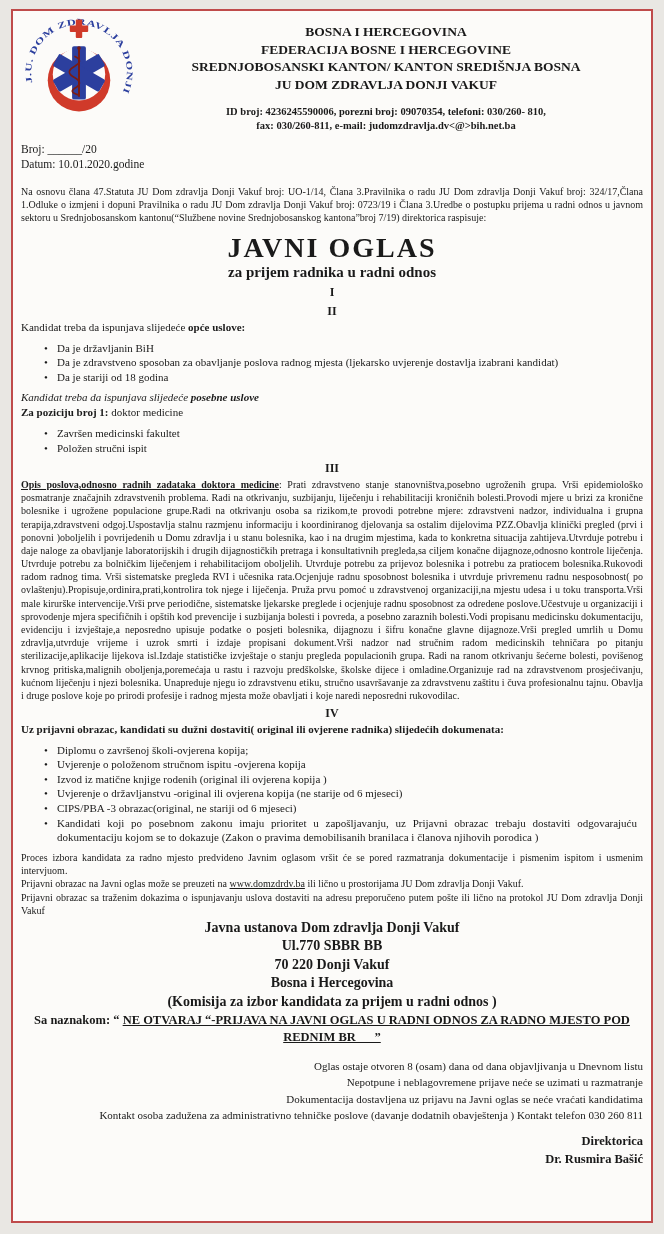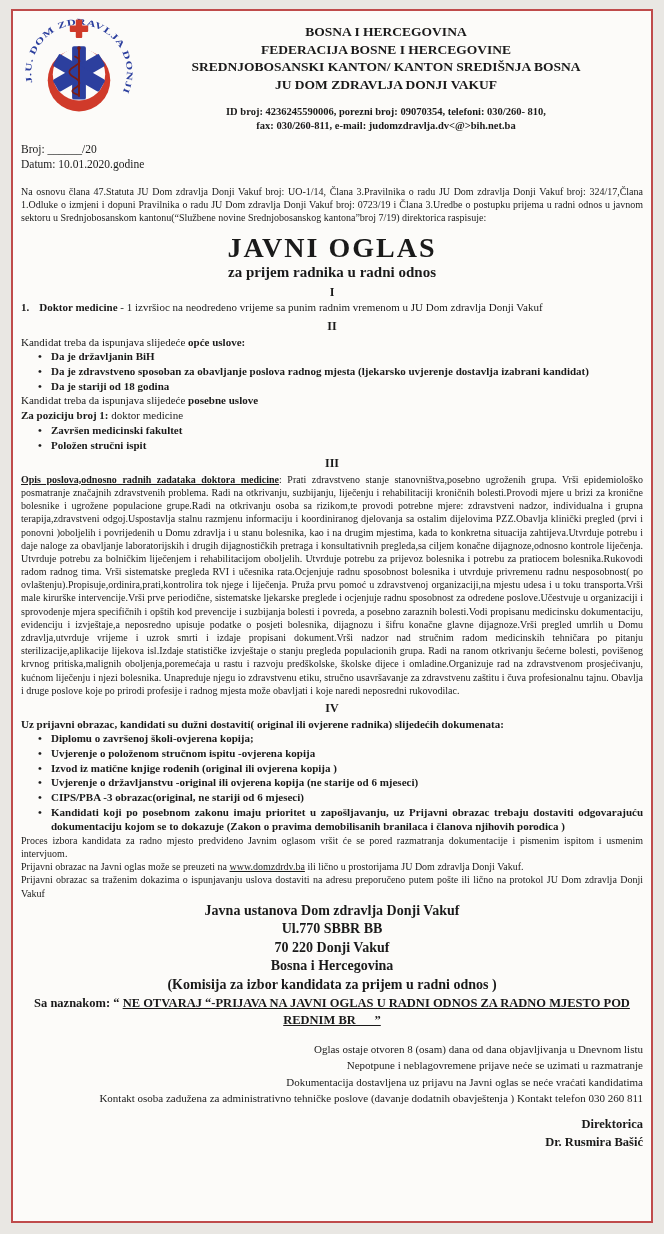--- a/index.html
+++ b/index.html
@@ -13,21 +13,21 @@
   }
   .page {
     position:absolute; left:11px; top:9px;
     width:642px; height:1214px;
     border:2px solid #bf4b4b;
     background:#fcfbf9;
     padding:3px 8px 0 8px;
     overflow:hidden;
   }
   .b { font-weight:bold; }
-  .i { }
+  .i { font-style:italic; }
   .u { text-decoration:underline; }
 
   
   .doc-header { display:flex; align-items:flex-start; }
   .logo { width:116px; height:114px; flex:0 0 auto; }
   .logo svg { width:100%; height:100%; display:block; }
   .header-center { flex:1; text-align:center; padding-top:9px; padding-right:8px; }
   .org-line { font-weight:bold; font-size:13.5px; line-height:1.3; }
   .contact-lines { margin-top:12px; }
   .contact-line { font-weight:bold; font-size:10.5px; line-height:1.35; }
@@ -40,21 +40,21 @@
   .para { font-size:10px; line-height:1.32; text-align:justify; }
   .intro { margin-top:12px; }
 
   .title { text-align:center; font-weight:bold; font-size:28px; letter-spacing:2px; margin-top:9px; line-height:1.05; }
   .subtitle { text-align:center; font-weight:bold; font-size:15px; line-height:1.2; }
 
   .numeral { text-align:center; font-weight:bold; font-size:12px; line-height:1.3; margin-top:4px; }
   .position-line { font-size:11px; line-height:1.35; }
   .position-line .no { font-weight:bold; margin-right:10px; }
 
-  ul.bullets { list-style:none; margin:0;font-weight:bold; }
+  ul.bullets { list-style:none; margin:6px; }
   ul.bullets li { position:relative; padding-left:30px; font-size:11px; line-height:1.33; text-align:justify; }
   ul.bullets li::before { content:"•"; position:absolute; left:17px; top:0; }
 
   .lead-line { font-size:11px; line-height:1.35; }
 
   .section3-para { margin-top:1px; }
 
   .address { margin-top:2px; text-align:center; }
   .address-line { font-weight:bold; font-size:14px; line-height:1.32; }
   .naznaka { text-align:center; font-weight:bold; font-size:12.5px; line-height:1.35; margin-top:1px; }
@@ -121,23 +121,20 @@
     <div class="meta-line">Broj: ______/20</div>
     <div class="meta-line">Datum: 10.01.2020.godine</div>
   </div>
 
   <p class="para intro">Na osnovu člana 47.Statuta JU Dom zdravlja Donji Vakuf broj: UO-1/14, Člana 3.Pravilnika o radu JU Dom zdravlja Donji Vakuf broj: 324/17,Člana 1.Odluke o izmjeni i dopuni Pravilnika o radu JU Dom zdravlja Donji Vakuf broj: 0723/19 i Člana 3.Uredbe o postupku prijema u radni odnos u javnom sektoru u Srednjobosanskom kantonu(“Službene novine Srednjobosanskog kantona”broj 7/19) direktorica raspisuje:</p>
 
   <h1 class="title">JAVNI OGLAS</h1>
   <h2 class="subtitle">za prijem radnika u radni odnos</h2>
 
   <div class="numeral">I</div>
-  <p class="position-line">
-    <span class="no">1.</span><span class="b">Doktor medicine</span><span> - 1 izvršioc na neodredeno vrijeme sa punim radnim vremenom u JU Dom zdravlja Donji Vakuf</span>
-  </p>
 
   <div class="numeral">II</div>
   <p class="lead-line">
     <span>Kandidat treba da ispunjava slijedeće </span><span class="b">opće uslove:</span>
   </p>
   <ul class="bullets">
     <li><span>Da je državljanin BiH</span></li>
     <li><span>Da je zdravstveno sposoban za obavljanje poslova radnog mjesta (ljekarsko uvjerenje dostavlja izabrani kandidat)</span></li>
     <li><span>Da je stariji od 18 godina</span></li>
   </ul>

